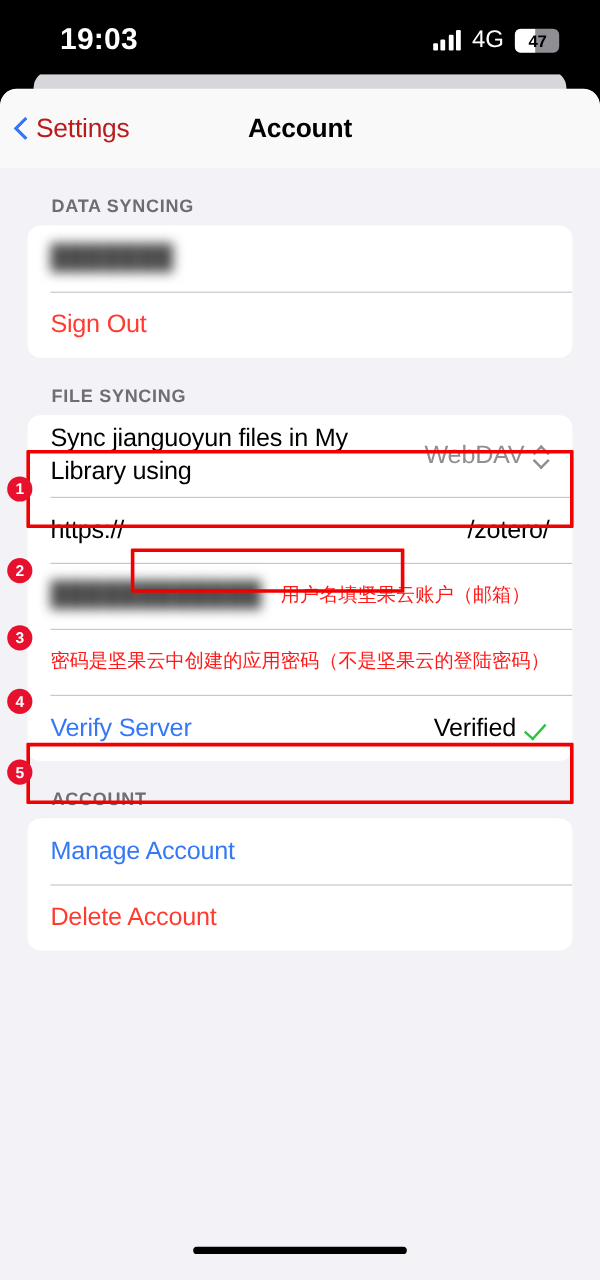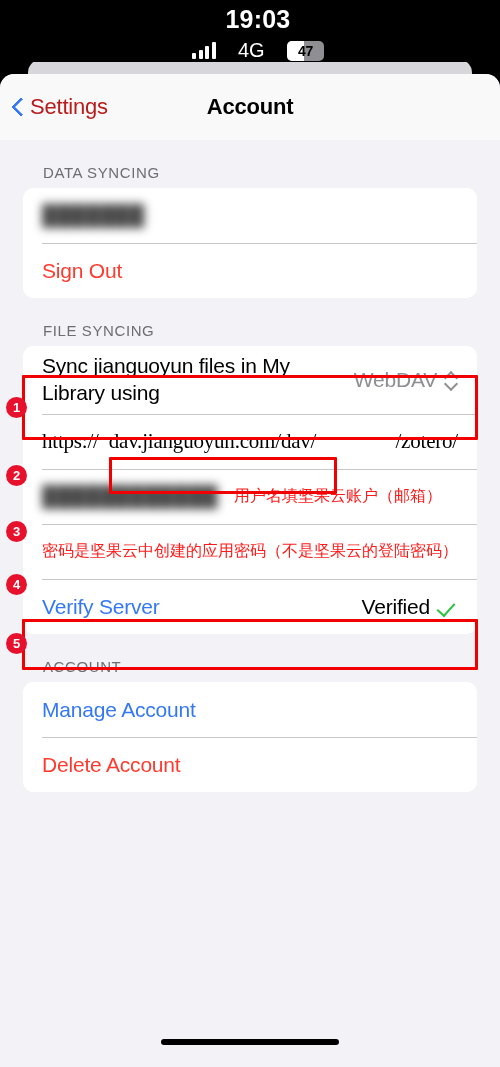--- a/index.html
+++ b/index.html
@@ -22,33 +22,32 @@
     position: absolute;
     top: 0; left: 0;
     width: 500px;
     height: 62px;
     background: #000000;
     display: flex;
     align-items: center;
     justify-content: space-between;
     padding: 0 34px 0 50px;
     z-index: 40;
-    flex-direction: column;
   }
   .status-time {
     color: #ffffff;
     font-size: 25px;
     font-weight: bold;
     letter-spacing: 0.2px;
     margin-top: 5px;
   }
   .status-right {
     display: flex;
     align-items: center;
-    gap: 22px;
+    gap: 9px;
     margin-top: 5px;
   }
   .signal-bars {
     display: flex;
     align-items: flex-end;
     gap: 2.5px;
     height: 17px;
   }
   .signal-bars i {
     display: block;
@@ -170,20 +169,21 @@
   
   .content {
     padding-bottom: 20px;
   }
   .section-header {
     font-size: 15px;
     color: #6d6d72;
     letter-spacing: 0.6px;
     padding: 24px 0 7px 43px;
     text-transform: uppercase;
+    font-weight: bold;
   }
   .card {
     background: #ffffff;
     border-radius: 11px;
     margin: 0 23px;
     overflow: hidden;
     position: relative;
   }
   .row {
     position: relative;
@@ -247,21 +247,21 @@
     position: absolute;
     left: 2px;
     width: 8px; height: 8px;
     border-left: 2px solid #8e8e93;
     border-top: 2px solid #8e8e93;
   }
   .updown::before { top: 3px;  transform: rotate(45deg); }
   .updown::after  { top: 9px;  transform: rotate(225deg); }
 
   
-  .row-url { justify-content: flex-start; gap: 0; font-family: Liberation Serif, serif; }
+  .row-url { justify-content: flex-start; gap: 16px; }
   .url-scheme {
     font-size: 21px;
     color: #000000;
     letter-spacing: -0.2px;
   }
   .url-host {
     font-size: 21px;
     color: #000000;
     letter-spacing: -0.2px;
     padding: 2px 6px;
@@ -399,21 +399,20 @@
       <div class="row row-sync">
         <span class="row-label">Sync jianguoyun files in My Library using</span>
         <span class="trailing">
           <span class="trailing-value">WebDAV</span>
           <span class="updown"></span>
         </span>
       </div>
 
       <div class="row row-url">
         <span class="url-scheme">https://</span>
-        <span class="url-host">dav.jianguoyun.com/dav/</span>
         <span class="url-path">/zotero/</span>
       </div>
 
       <div class="row row-user">
         <span class="blur-text">████████████</span>
         <span class="anno-cn">用户名填坚果云账户（邮箱）</span>
       </div>
 
       <div class="row row-pass">
         <span class="anno-cn">密码是坚果云中创建的应用密码（不是坚果云的登陆密码）</span>

